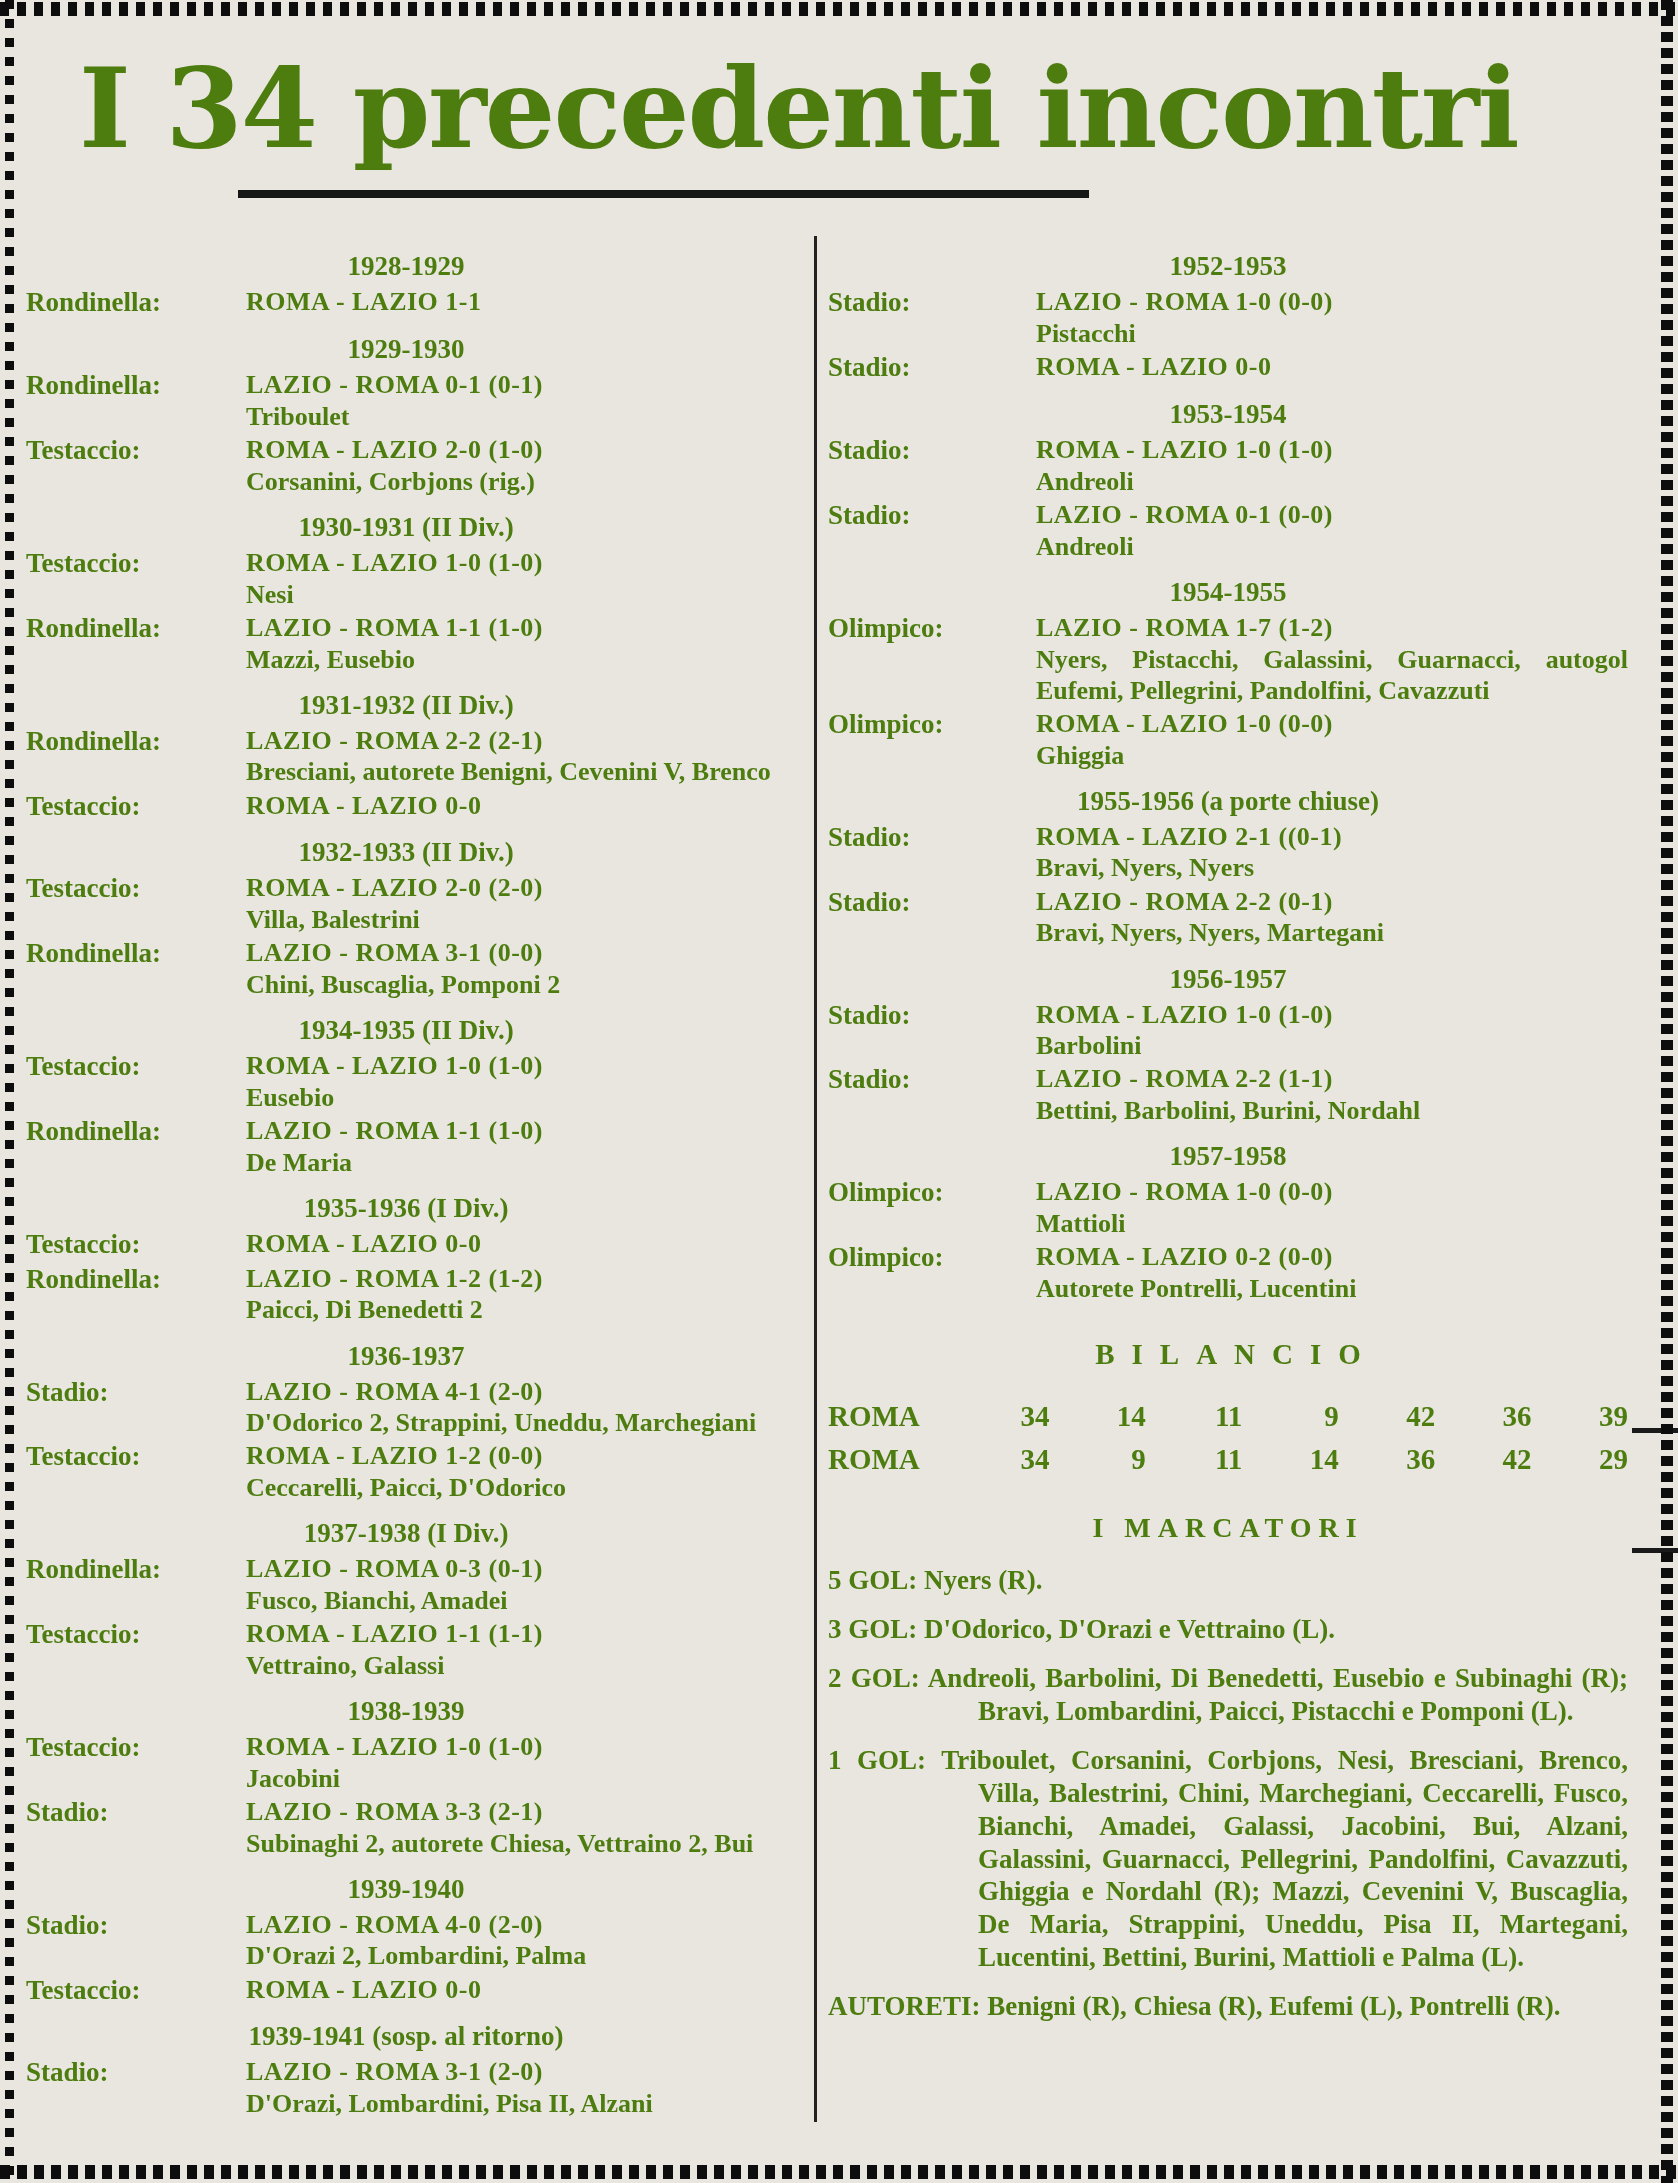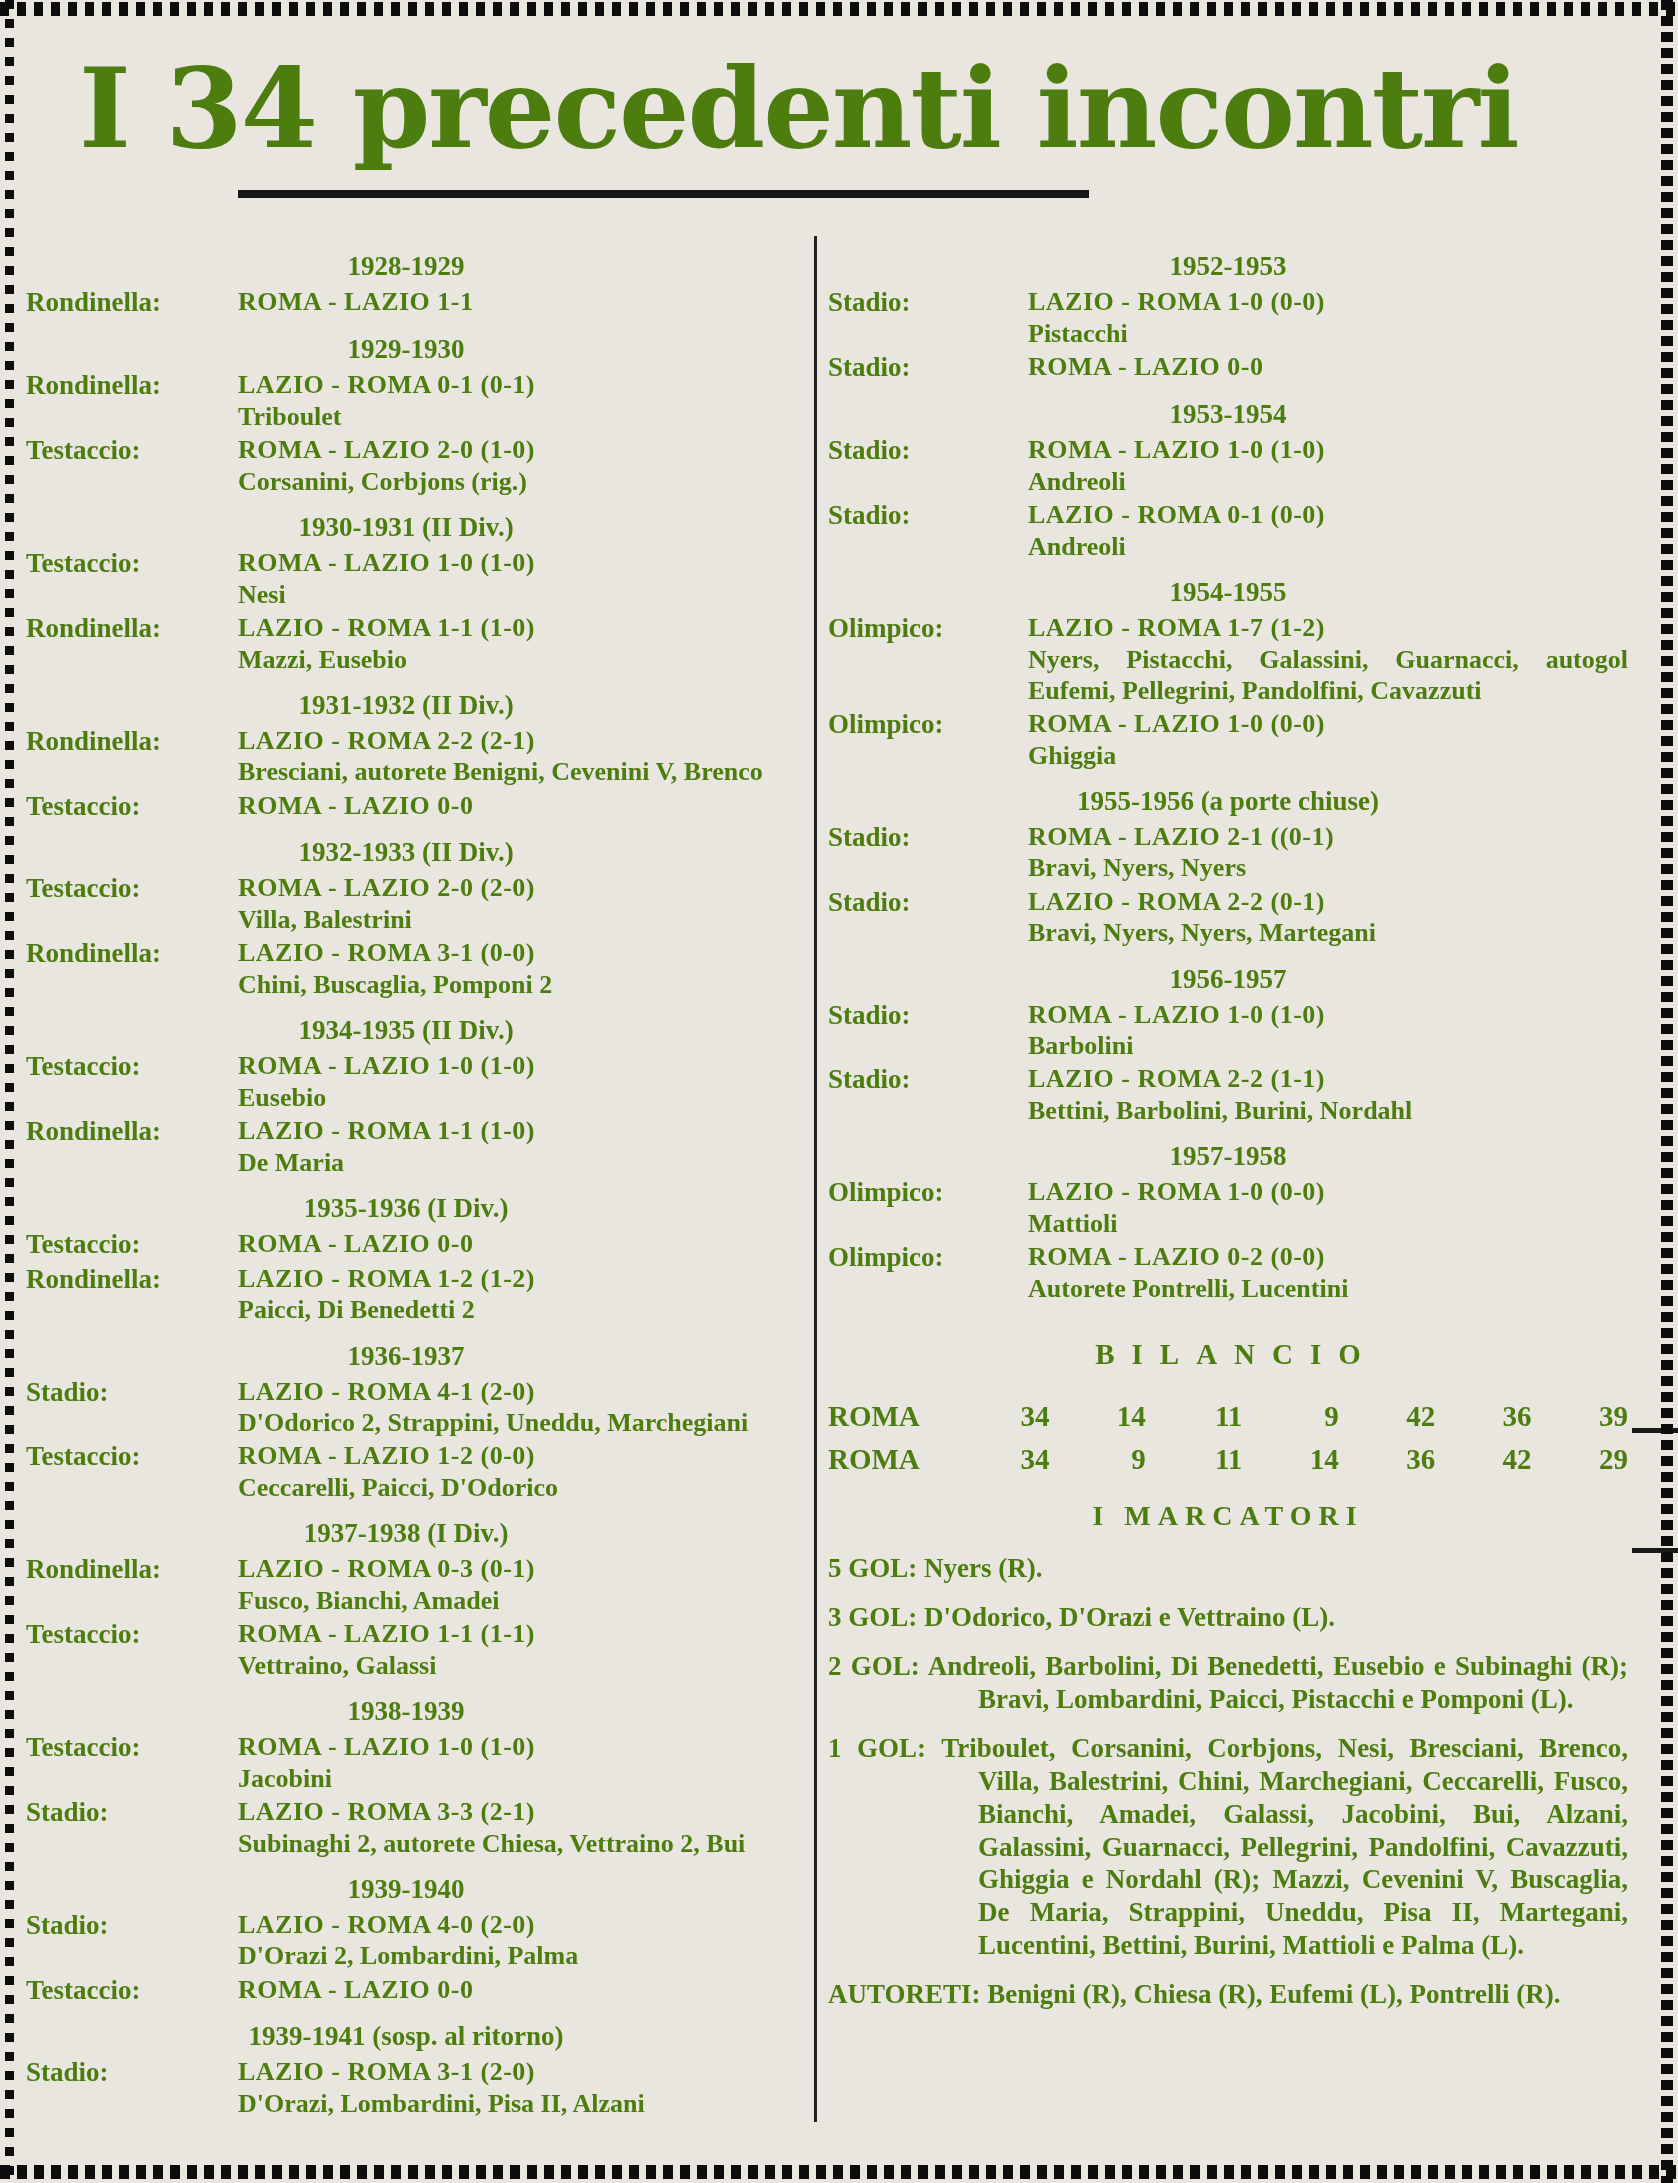--- a/index.html
+++ b/index.html
@@ -30,33 +30,33 @@
     transform-origin:left top;
   }
   .headline-rule{margin:24px 0 0 238px;width:851px;height:8px;background:#171717;}
 
   .columns{display:flex;align-items:stretch;margin-top:38px;padding:0 16px 0 26px;}
   .col-left{width:760px;flex:0 0 auto;padding-right:28px;}
   .divider{width:3px;background:#222;flex:0 0 auto;}
   .col-right{flex:1;padding-left:11px;padding-right:34px;}
 
   .season{font-weight:700;font-size:27px;text-align:center;margin:15px 0 5px;}
-  .match{display:grid;grid-template-columns:208px 1fr;column-gap:4px;margin:0 0 3px;}
+  .match{display:grid;grid-template-columns:208px 1fr;column-gap:12px;margin:0 0 3px;}
   .col-right .match{grid-template-columns:196px 1fr;}
   .venue{font-weight:700;font-size:27px;line-height:1.18;}
   .result{font-weight:700;font-size:26px;line-height:1.18;letter-spacing:0.5px;}
   .scorers{font-weight:700;font-size:26px;line-height:1.2;text-align:justify;}
 
   .bilancio{margin-top:34px;}
   .bilancio-header{text-align:center;font-weight:700;font-size:29px;letter-spacing:17px;text-indent:17px;}
   .bilancio-rows{margin-top:24px;}
   .bilancio-row{display:grid;grid-template-columns:125px repeat(7,1fr);font-weight:700;font-size:29px;line-height:1.5;}
   .bilancio-row .num{text-align:right;}
 
-  .marcatori{margin-top:18px;}
+  .marcatori{margin-top:30px;}
   .marcatori-header{text-align:center;font-weight:700;font-size:28px;letter-spacing:7px;margin-bottom:20px;}
   .marcatori-entry{font-size:27px;font-weight:700;line-height:1.22;margin-bottom:16px;padding-left:150px;text-indent:-150px;text-align:justify;}
 
   .artifact{position:absolute;right:0;width:46px;height:5px;background:#1a1a1a;}
   .artifact.a1{top:1428px;}
   .artifact.a2{top:1548px;}
 </style>
 </head>
 <body>
 

